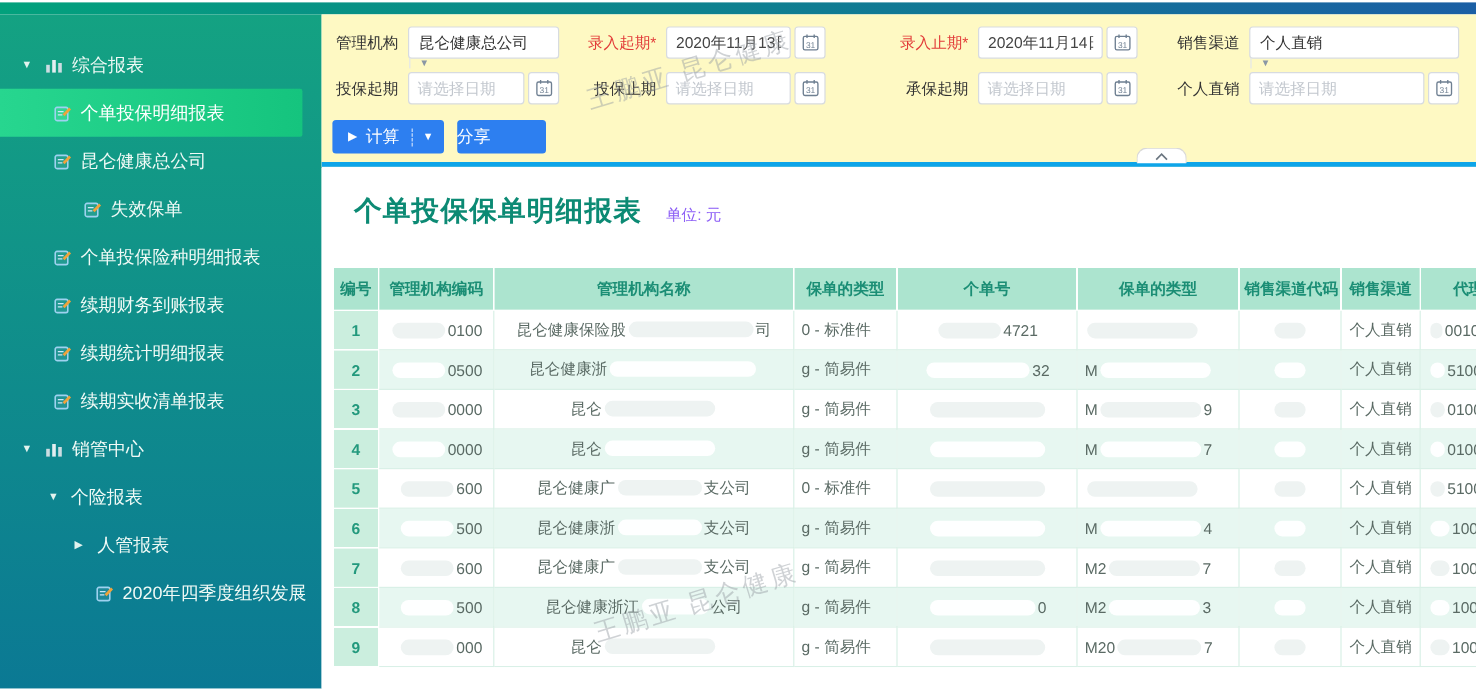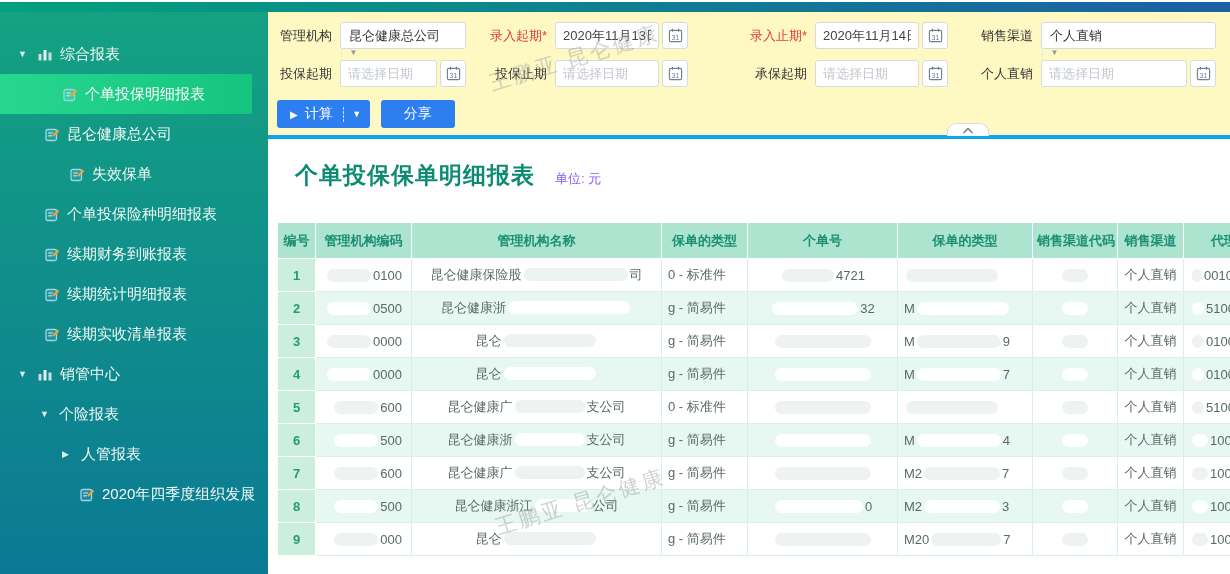--- a/index.html
+++ b/index.html
@@ -45,21 +45,21 @@
   .cal-btn{width:26px;margin-left:3px;border:1px solid #d7dbe0;border-radius:3px;background:#fff;
     display:flex;align-items:center;justify-content:center;cursor:pointer;flex:none;}
   .actions{display:flex;gap:11px;margin:13px 0 0 9px;}
   .btn-calc{display:flex;align-items:center;height:28px;background:var(--accent-blue);color:#fff;
     border-radius:3px;font-size:14px;cursor:pointer;}
   .btn-calc .calc-main{display:flex;align-items:center;gap:7px;padding:0 10px 0 13px;}
   .btn-calc .play{font-size:10px;}
   .btn-calc .split{width:0;height:15px;border-left:1px dashed rgba(255,255,255,.75);}
   .btn-calc .dd{width:26px;display:flex;align-items:center;justify-content:center;font-size:9px;}
   .btn-share{width:74px;height:28px;background:var(--accent-blue);color:#fff;border-radius:3px;
-    font-size:14px;display:flex;align-items:center;justify-content:center;cursor:pointer;}
+    font-size:14px;display:flex;align-items:center;justify-content:flex-start;cursor:pointer;}
   .collapse-tab{position:absolute;left:679px;bottom:-1px;width:42px;height:13px;background:#fff;
     border:1px solid #d9d9d9;border-bottom:none;border-radius:9px 9px 0 0;
     display:flex;align-items:center;justify-content:center;cursor:pointer;}
 
   
   .report{position:absolute;left:268px;top:140px;right:0;bottom:0;background:#fff;}
   .report-head{display:flex;align-items:baseline;padding:20px 0 0 27px;}
   .report-title{font-size:23px;font-weight:bold;color:var(--title-color);letter-spacing:1px;}
   .report-unit{margin-left:20px;font-size:13px;color:#8b5cf6;}
   .table-wrap{position:absolute;left:9px;top:82px;right:0;height:334px;overflow:hidden;}
@@ -90,21 +90,21 @@
         <span class="caret">▼</span>
         <span class="icon">
           <svg width="16" height="15" viewBox="0 0 16 15">
             <rect x="1.5" y="7" width="3" height="6.5" fill="#ccdde2"></rect>
             <rect x="6.5" y="3" width="3" height="10.5" fill="#e3eef1"></rect>
             <rect x="11.5" y="5.5" width="3" height="8" fill="#ccdde2"></rect>
           </svg>
         </span>
         <span class="side-label">综合报表</span>
       </div>
-      <div class="side-item selected" style="padding-left: 63px;">
+      <div class="side-item selected" style="padding-left: 45px;">
         <span class="icon">
           <svg width="15" height="15" viewBox="0 0 15 15" fill="none">
             <rect x="1" y="2.5" width="10.5" height="11" rx="1.5" stroke="#9ed2f0" stroke-width="1.3" fill="rgba(255,255,255,0.08)"></rect>
             <line x1="3.2" y1="6" x2="8" y2="6" stroke="#cde8f8" stroke-width="1.1"></line>
             <line x1="3.2" y1="8.8" x2="7" y2="8.8" stroke="#cde8f8" stroke-width="1.1"></line>
             <path d="M7.2 8.2 L12.6 2.6 L14.2 4.2 L8.8 9.8 Z" fill="#f0a33a"></path>
           </svg>
         </span>
         <span class="side-label">个单投保明细报表</span>
       </div>

